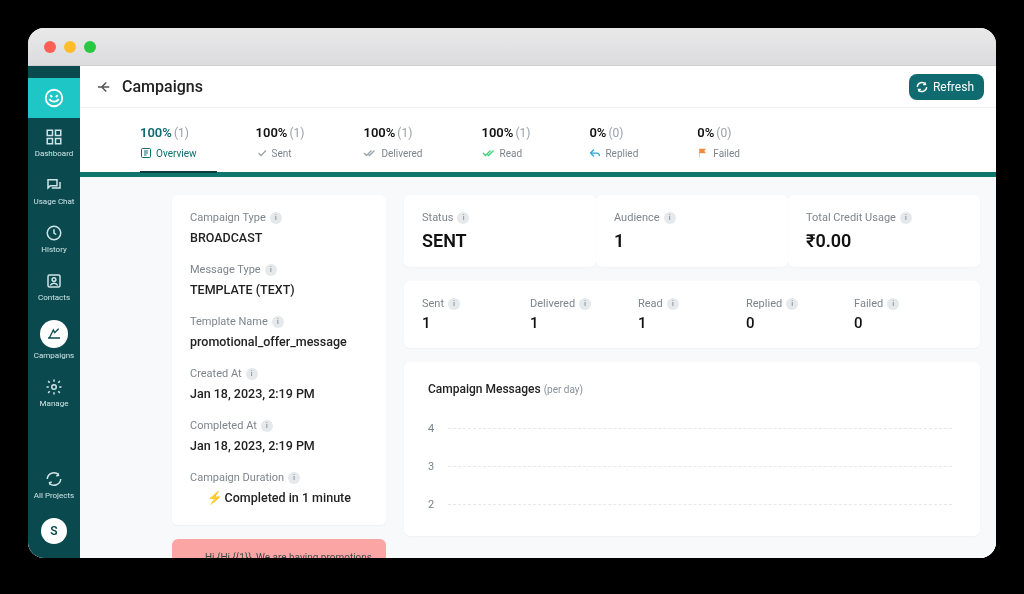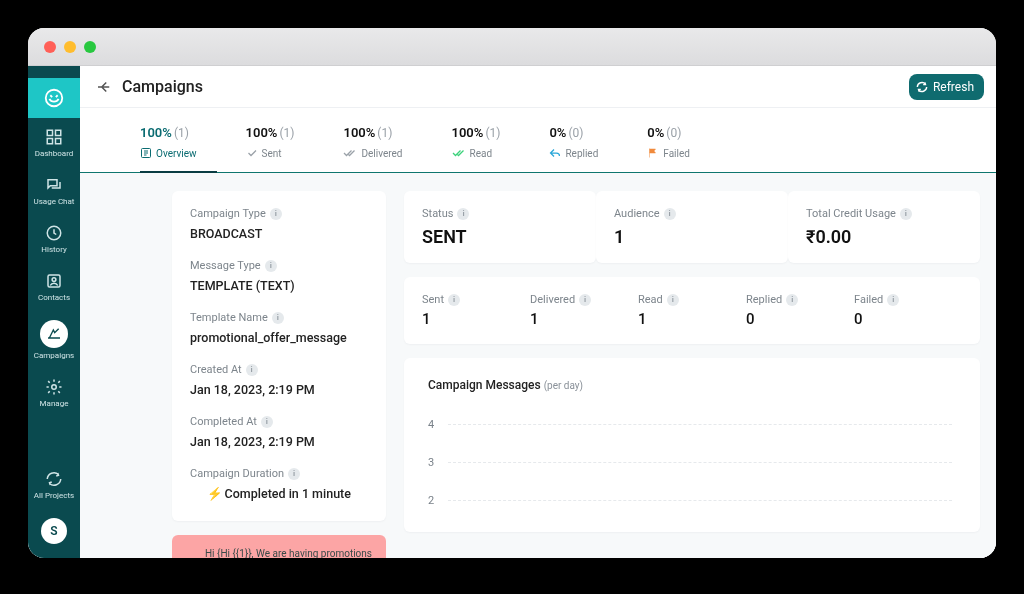--- a/index.html
+++ b/index.html
@@ -19,21 +19,21 @@
   .nav-icon-circle { width:28px; height:28px; border-radius:50%; display:flex; align-items:center; justify-content:center; }
   .nav-spacer { flex:1; }
   .avatar-circle { width:26px; height:26px; border-radius:50%; background:#fff; color:#0a4a4f; font-weight:600; display:flex; align-items:center; justify-content:center; font-size:12px; margin:10px 0 14px;}
 
   .main { flex:1; display:flex; flex-direction:column; overflow:hidden; }
   .header { height:42px; display:flex; align-items:center; padding:0 12px; border-bottom:1px solid #eef0f3; background:#fff;}
   .back-btn { width:24px; height:24px; display:flex; align-items:center; justify-content:center; color:#555; cursor:pointer; margin-right:6px;}
   .page-title { font-size:16px; font-weight:500; color:#222; flex:1;}
   .refresh-btn { background:#0f6b6f; color:#fff; font-size:12px; border:none; border-radius:8px; height:26px; padding:0 10px 0 6px; display:flex; align-items:center; gap:4px; cursor:pointer;}
 
-  .tabs { display:flex; padding:8px 60px 0 60px; border-bottom:1px solid #0f766e; background:#fff; gap:3px; }
+  .tabs { display:flex; padding:8px 60px 0 60px; border-bottom:5px solid #0f766e; background:#fff; gap:13px; }
   .tab { padding:6px 20px 12px 0; margin-right:26px; cursor:pointer; }
   .tab .pct { font-size:13px; font-weight:600; color:#111; }
   .tab .cnt { font-size:12px; color:#9aa1a8; margin-left:2px;}
   .tab .sub { font-size:10px; color:#7d858c; margin-top:6px; display:flex; align-items:center; gap:4px;}
   .tab.active { border-bottom:2px solid #0a3d42; margin-bottom:-1px;}
   .tab.active .pct { color:#0a6b71; }
   .tab.active .sub { color:#0a6b71; }
 
   .content { flex:1; overflow:auto; background:#f7f9fa; padding:18px 16px 0 92px; }
   .cols { display:flex; gap:18px; align-items:flex-start; }

